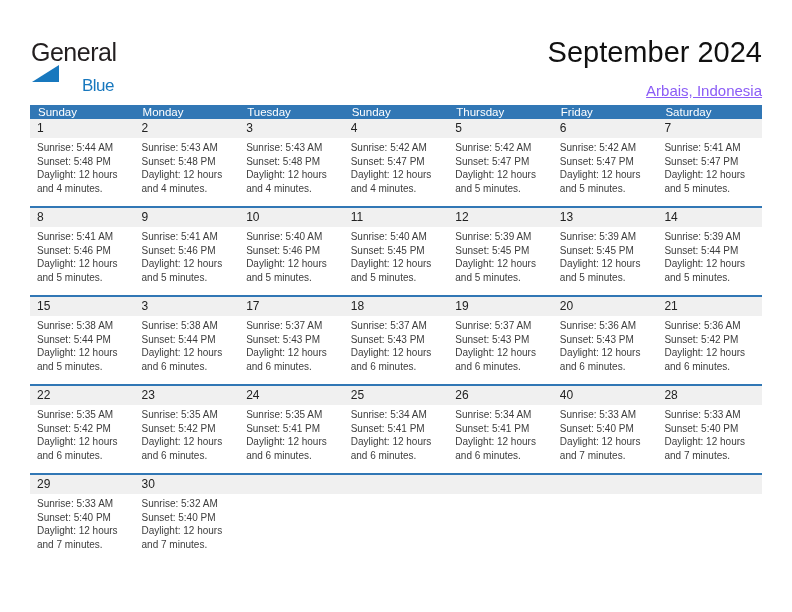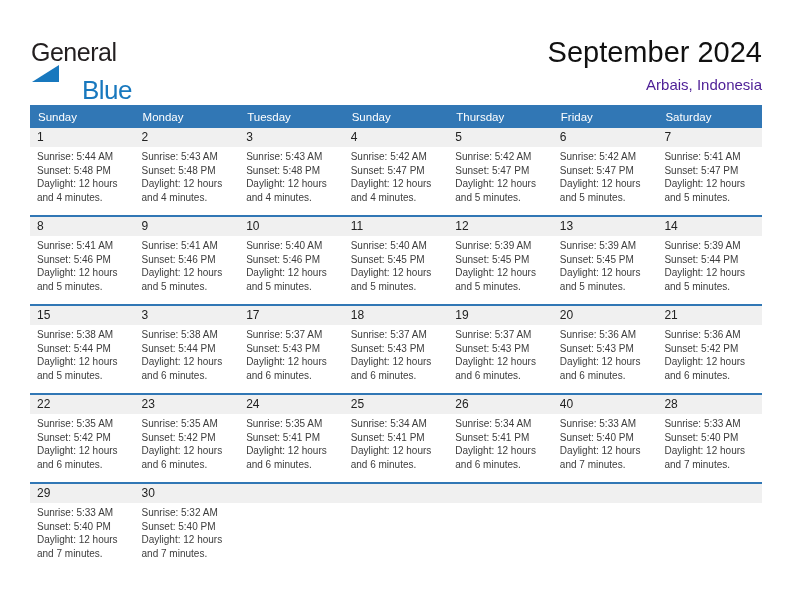--- a/index.html
+++ b/index.html
@@ -8,32 +8,32 @@
     font-family:"Liberation Sans", sans-serif;
     -webkit-font-smoothing:antialiased;
   }
   .page { position:relative; width:792px; height:612px; background:#fff; }
 
   
   .logo { position:absolute; left:31px; top:40px; line-height:1; }
   .logo-row { display:flex; align-items:flex-start;flex-direction:column; }
   .logo-general { font-size:25px; color:#231f20; letter-spacing:-0.5px; }
   .logo-triangle { margin-left:1px; margin-bottom:2px; }
-  .logo-blue { font-size:26px; color:#1878be; letter-spacing:-0.5px; margin-top:-7px; padding-left:51px; }
+  .logo-blue { font-size:17px; color:#1878be; letter-spacing:-0.5px; margin-top:-7px; padding-left:51px; }
 
   
   .title-block { position:absolute; right:30px; top:36px; text-align:right; }
   .month-title { margin:0; font-size:29px; font-weight:400; color:#111111; letter-spacing:0; }
-  .location-subtitle { margin-top:7px; font-size:15px; font-weight:500; color:#4c1d95; }
+  .location-subtitle { margin-top:13px; font-size:15px; font-weight:500; color:#8b5cf6;text-decoration:underline; }
 
   
   .calendar { position:absolute; left:30px; top:105px; width:732px; }
   .weekday-row {
     display:grid; grid-template-columns:repeat(7, 1fr);
-    background:#3177b5; height:23px; align-items:center;
+    background:#3177b5; height:14px; align-items:center;
   }
   .wd { color:#ffffff; font-size:11.5px; padding-left:8px; }
 
   .week {
     display:grid; grid-template-columns:repeat(7, 1fr);
     min-height:87px;
     background:linear-gradient(to bottom, #f0f0f0 0px, #f0f0f0 19px, #ffffff 19px);
   }
   .week + .week { border-top:2px solid #3177b5; }
 

